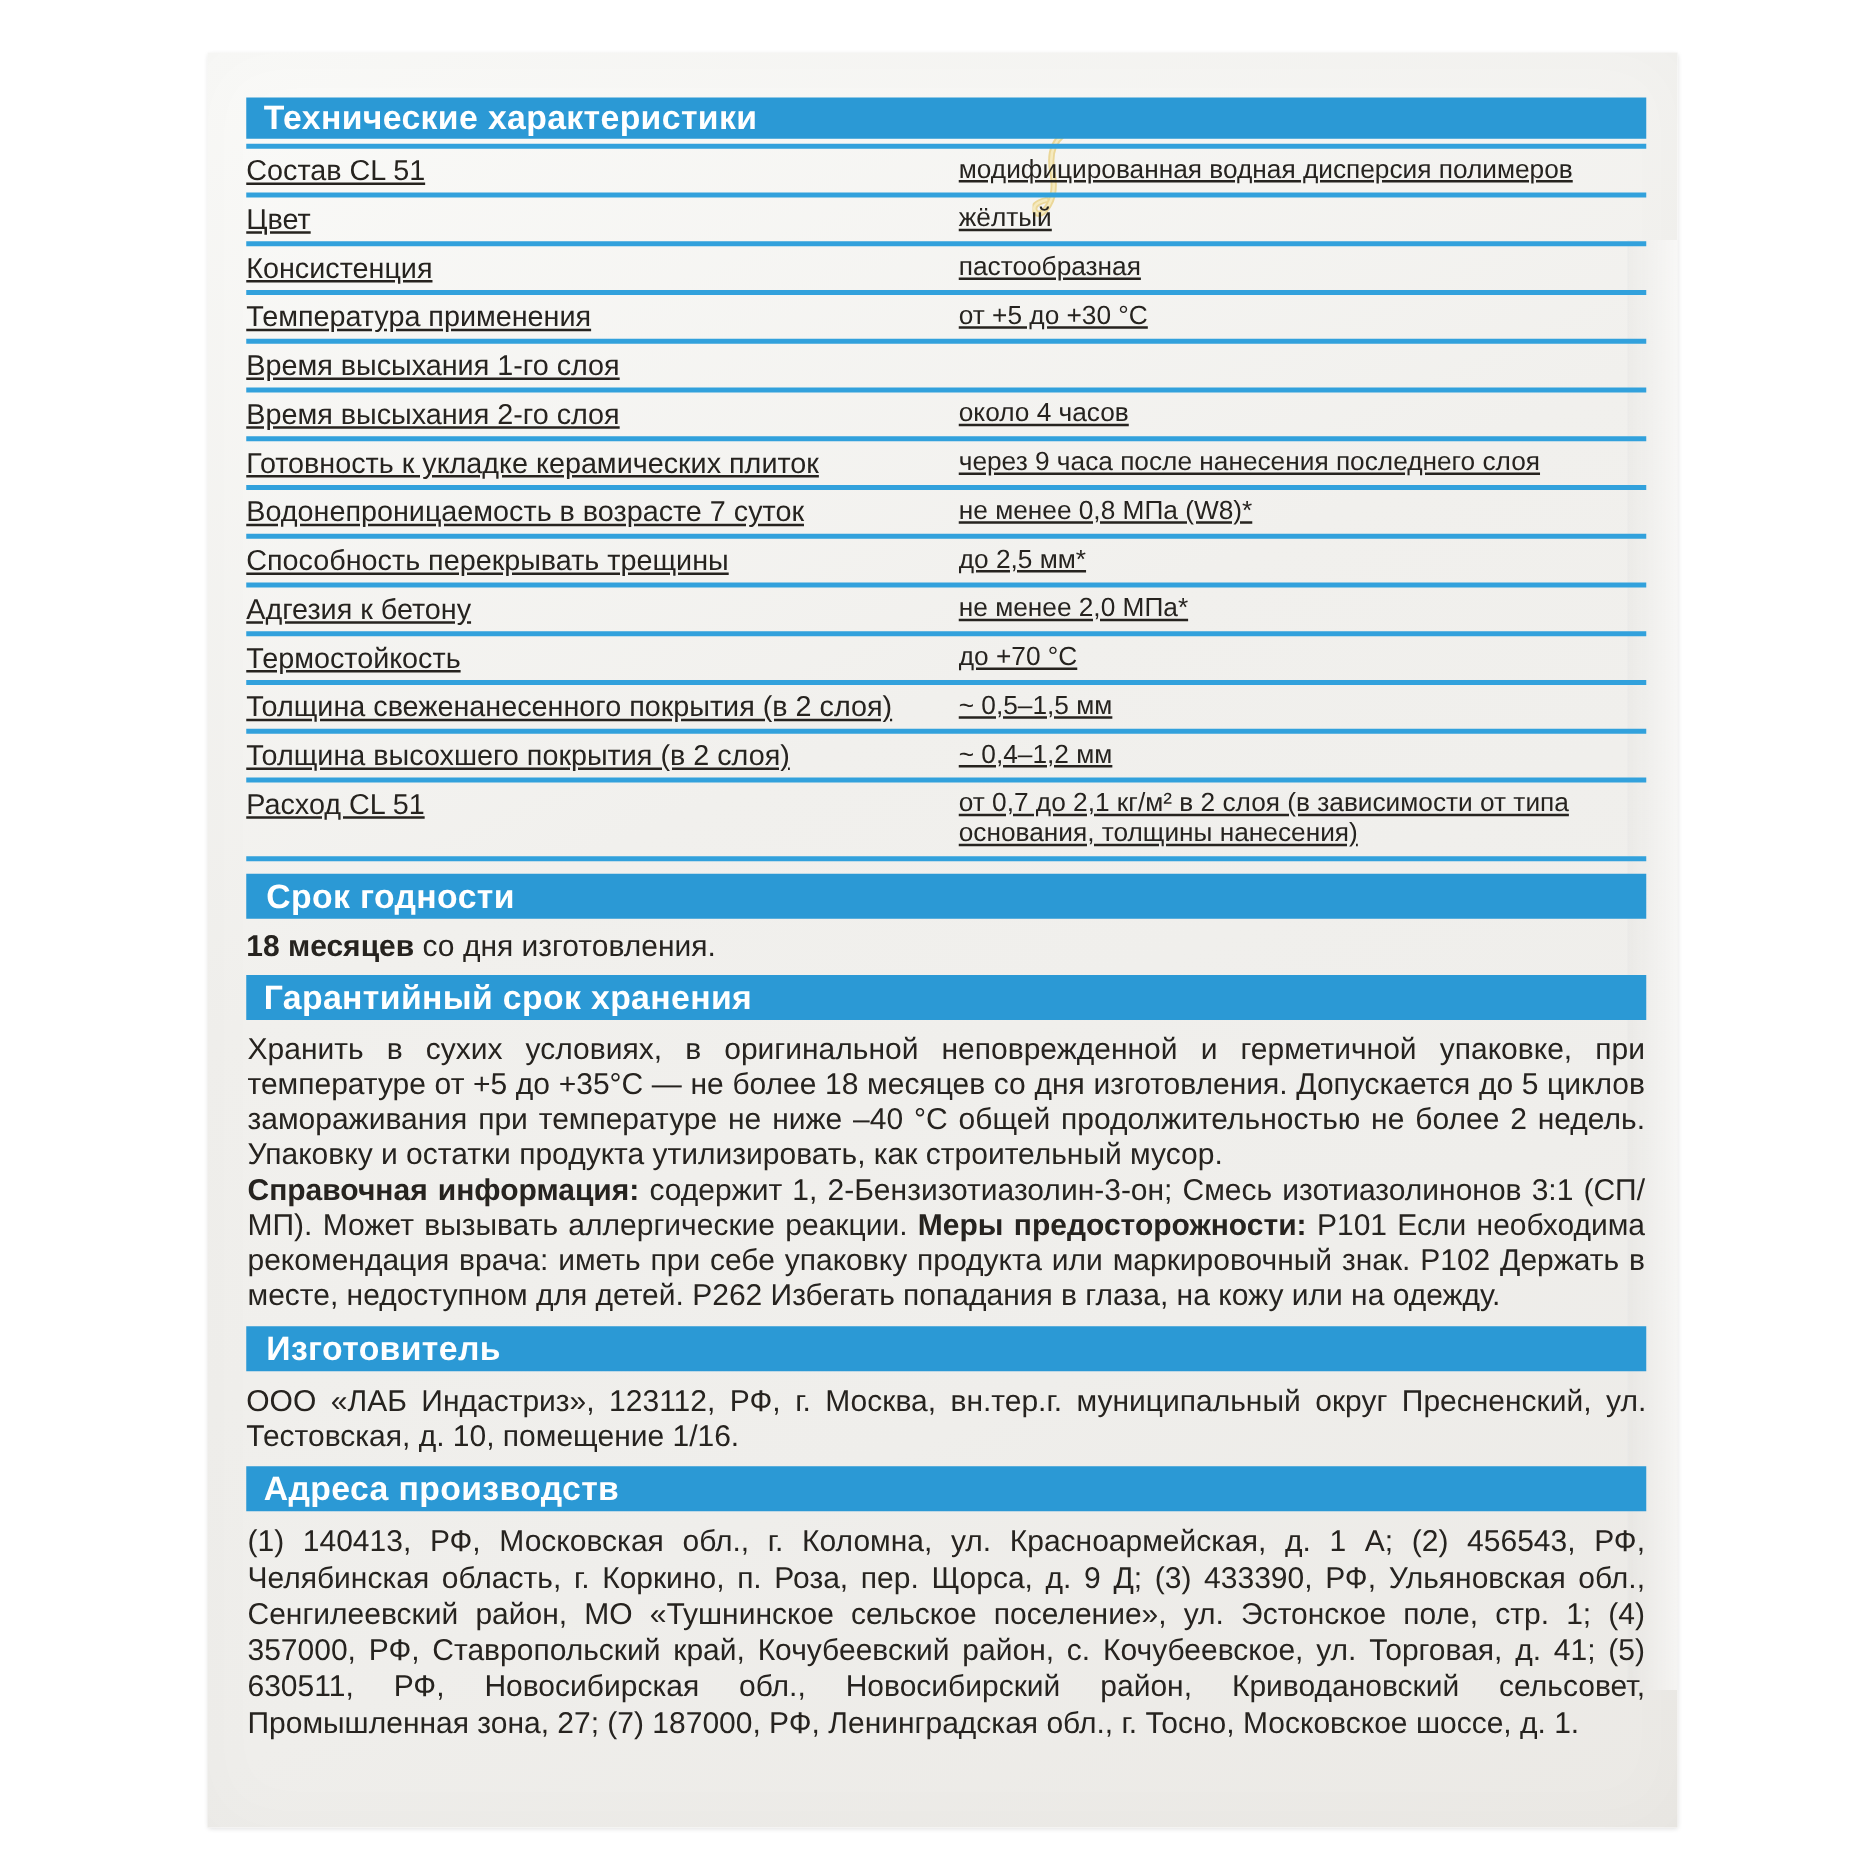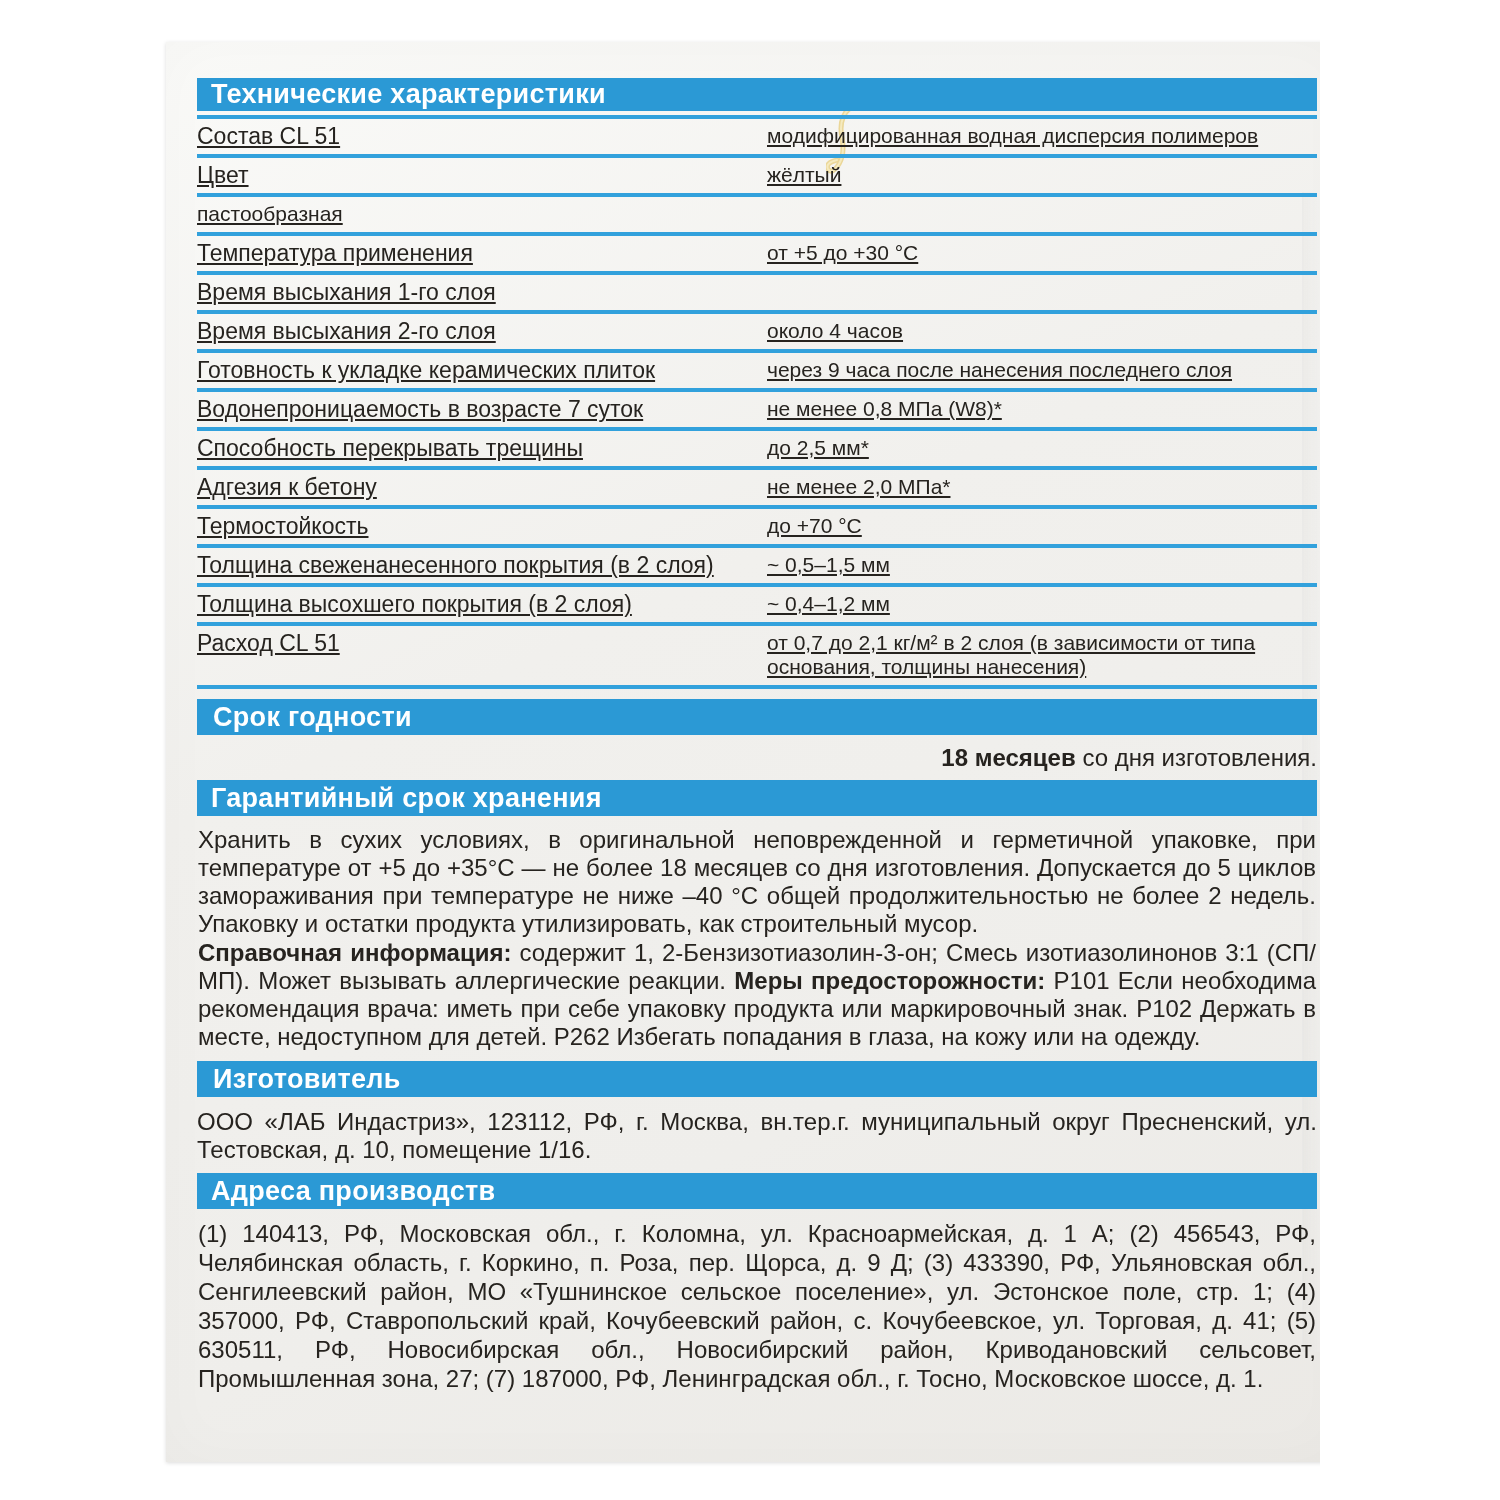--- a/index.html
+++ b/index.html
@@ -11,21 +11,21 @@
     --bar-text:#ffffff;
   }
   *{box-sizing:border-box;}
   html,body{margin:0;padding:0;}
   body{
     width:1500px;height:1500px;
     background:var(--photo-bg);
     font-family:"Liberation Sans","DejaVu Sans",sans-serif;
     color:var(--text-dark);
   }
-  .photo{position:relative;width:1320px;height:1500px;background:var(--photo-bg);overflow:hidden;}
+  .photo{position:relative;width:1500px;height:1500px;background:var(--photo-bg);overflow:hidden;}
   .card{
     position:absolute;left:166px;top:42px;width:1176px;height:1420px;
     background:linear-gradient(155deg,#fafaf8 0%,#f1f0ed 40%,var(--card-bg) 70%,#ebe9e5 100%);
     box-shadow:0 1px 4px rgba(0,0,0,.14), inset 0 0 60px rgba(0,0,0,.025);
   }
   .flap{
     position:absolute;right:0;top:150px;bottom:110px;width:40px;
     background:linear-gradient(90deg,rgba(0,0,0,.018),rgba(255,255,255,.55));
     border-left:1px solid rgba(0,0,0,.055);
   }
@@ -52,21 +52,21 @@
     text-decoration:underline;
   }
   .spec-name{width:570px;padding-right:12px;font-size:23px;line-height:24px;}
   .spec-value{flex:1;font-size:21px;line-height:24px;}
 
   .footnote{margin:8px 0 0;font-size:23px;line-height:24px;}
   .footnote sup{font-size:17px;}
 
   .para{margin:1px;font-size:24px;line-height:28px;text-align:justify;}
   .para b{font-weight:bold;}
-  .shelf-text{margin:10px 0 9px;font-size:24px;line-height:26px;text-align:right;}
+  .shelf-text{margin:10px 0 9px;font-size:24px;line-height:26px;text-align:left;}
   .para-block{margin-top:10px;}
   .mt10{margin-top:10px;padding-left:16px;}
   .mt11{margin:11px 0 9px;}
   .addr{line-height:29px;margin-top:10px;}
 </style>
 </head>
 <body>
 
 <div class="photo">
   <div class="card">
@@ -86,20 +86,21 @@
       <div class="spec-table">
         <div class="spec-row">
           <div class="spec-name">Состав CL 51</div>
           <div class="spec-value">модифицированная водная дисперсия полимеров</div>
         </div>
         <div class="spec-row">
           <div class="spec-name">Цвет</div>
           <div class="spec-value">жёлтый</div>
         </div>
         <div class="spec-row">
+          <div class="spec-name">Консистенция</div>
           <div class="spec-value">пастообразная</div>
         </div>
         <div class="spec-row">
           <div class="spec-name">Температура применения</div>
           <div class="spec-value">от +5 до +30 °C</div>
         </div>
         <div class="spec-row">
           <div class="spec-name">Время высыхания 1-го слоя</div>
         </div>
         <div class="spec-row">

